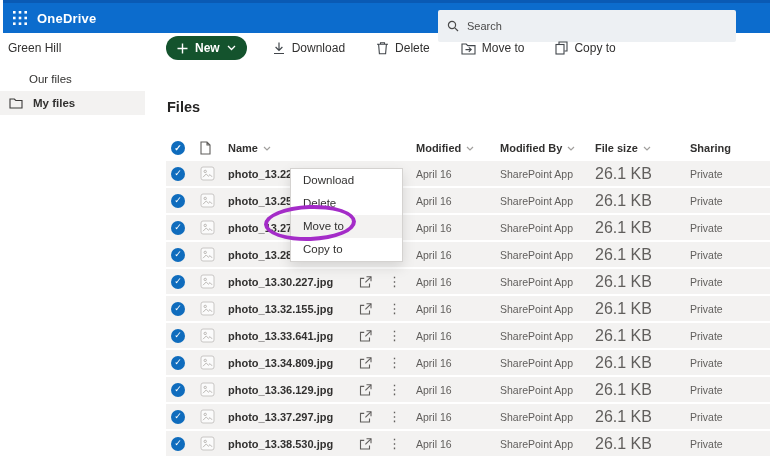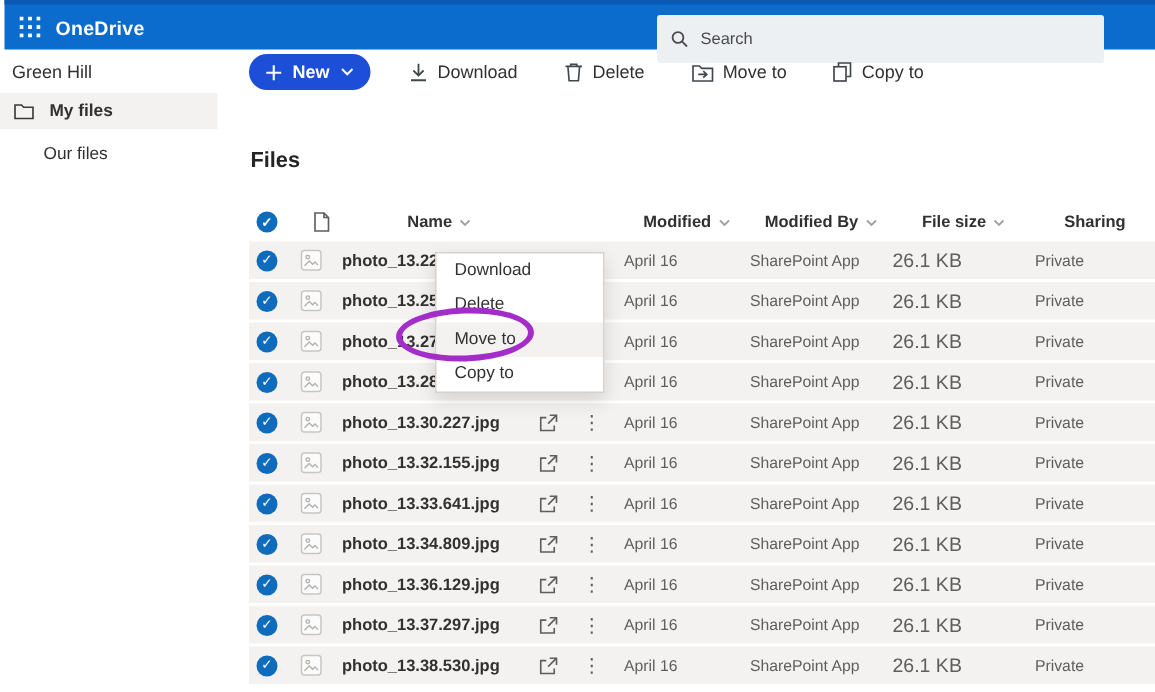--- a/index.html
+++ b/index.html
@@ -14,21 +14,21 @@
   .brand{color:#fff;font-size:13px;font-weight:700;letter-spacing:.2px;cursor:pointer;}
   .searchbox{position:absolute;left:435px;top:7px;width:298px;height:32px;background:#edf0f3;
              border-radius:2px;display:flex;align-items:center;gap:6px;padding:0 9px;box-sizing:border-box;}
   .searchbox input{border:none;outline:none;background:transparent;font-family:inherit;
                    font-size:11px;color:#323130;width:100%;}
   .searchbox input::placeholder{color:#4a4a4a;opacity:1;}
 
   
   .site-name{position:absolute;left:8px;top:41px;font-size:12px;color:#323130;}
   .toolbar{position:absolute;left:166px;top:36px;height:24px;display:flex;align-items:center;gap:19px;}
-  .new-btn{display:flex;align-items:center;gap:7px;height:24px;padding:0 11px;background:#1d4ed8;
+  .new-btn{display:flex;align-items:center;gap:7px;height:24px;padding:0 11px;background:#14532d;
            border:none;border-radius:12px;color:#fff;font-family:inherit;font-size:12px;font-weight:600;cursor:pointer;}
   .tb-item{display:flex;align-items:center;gap:6px;font-size:12px;color:#323130;cursor:pointer;background:none;border:none;font-family:inherit;}
 
   
   .sidebar{position:absolute;left:0;top:62px;width:160px;}
   .side-item{display:flex;align-items:center;height:24px;font-size:11.5px;color:#323130;cursor:pointer;}
   .side-item.selected{background:#f3f2f1;width:145px;font-weight:700;}
   .side-item .fold{margin-left:9px;display:flex;}
   .side-item .lbl{margin-left:10px;}
   .side-item.plain .lbl{margin-left:29px;}
@@ -43,23 +43,23 @@
   .trow{height:25px;margin-bottom:2px;background:#f3f2f1;display:flex;align-items:center;}
 
   .c{box-sizing:border-box;flex:0 0 auto;}
   .col-check{width:34px;padding-left:5px;display:flex;align-items:center;}
   .col-ficon{width:28px;display:flex;align-items:center;}
   .col-name{width:130px;font-size:11px;font-weight:700;color:#323130;white-space:nowrap;overflow:visible;cursor:pointer;}
   .col-share{width:30px;display:flex;align-items:center;cursor:pointer;}
   .col-dots{width:28px;font-size:13px;color:#605e5c;cursor:pointer;letter-spacing:1px;}
   .col-mod{width:84px;font-size:10.5px;color:#605e5c;}
   .col-modby{width:95px;font-size:10.5px;color:#605e5c;}
-  .col-size{width:95px;font-size:13px;color:#605e5c;}
+  .col-size{width:95px;font-size:16px;color:#605e5c;}
   .col-sharing{flex:1 1 auto;font-size:10.5px;color:#605e5c;}
-  .thead .hcell{display:flex;align-items:center;gap:5px;font-size:11px;font-weight:600;color:#323130;cursor:pointer;justify-content:center;}
+  .thead .hcell{display:flex;align-items:center;gap:5px;font-size:11px;font-weight:600;color:#323130;cursor:pointer;}
 
   .cb{width:14px;height:14px;border-radius:50%;background:#0f6cbd;color:#fff;display:flex;
       align-items:center;justify-content:center;font-size:9px;line-height:1;cursor:pointer;}
 
   
   .context-menu{position:absolute;left:290px;top:168px;width:113px;background:#fff;
                 border:1px solid #d4d2d0;box-shadow:0 5px 12px rgba(0,0,0,.13);z-index:20;box-sizing:border-box;}
   .menu-item{height:23px;line-height:23px;padding-left:12px;font-size:11.5px;color:#323130;cursor:pointer;}
   .menu-item.hover{background:#f3f2f1;}
 
@@ -152,30 +152,30 @@
         <svg width="13" height="14" viewBox="0 0 13 14">
             <path d="M4 3.5 V1 H12 V10 H9.5" fill="none" stroke="#41464b" stroke-width="1.1"></path>
             <rect x="1" y="3.5" width="8" height="9.5" fill="none" stroke="#41464b" stroke-width="1.1"></rect>
           </svg>
       </span>
       <span>Copy to</span>
     </button>
   </div>
 
   <div class="sidebar">
+    <div class="side-item plain">
+      <span class="lbl">Our files</span>
+    </div>
     <div class="side-item selected">
       <span class="fold">
         <svg width="14" height="12" viewBox="0 0 14 12">
             <path d="M1 2 H5.3 L6.8 3.5 H13 V11 H1 Z" fill="none" stroke="#3b3a39" stroke-width="1.1"></path>
           </svg>
       </span>
       <span class="lbl">My files</span>
-    </div>
-    <div class="side-item plain">
-      <span class="lbl">Our files</span>
     </div>
   </div>
 
   <span class="files-title">Files</span>
 
   <div class="thead">
     <span class="c col-check">
       <span class="cb">✓</span>
     </span>
     <span class="c col-ficon hcell">

